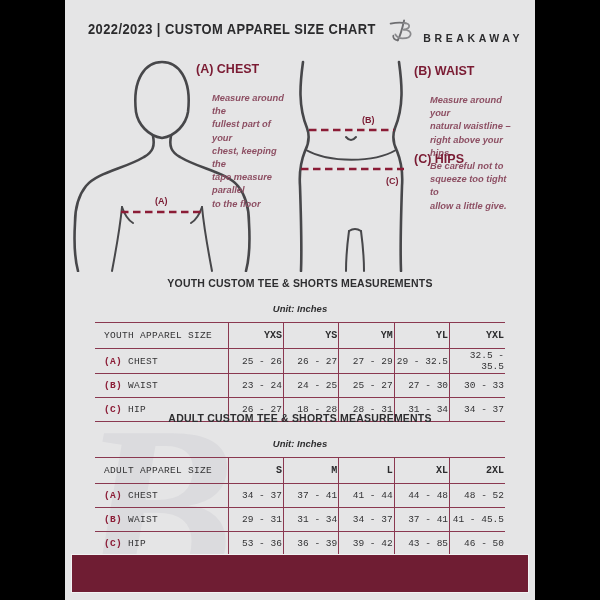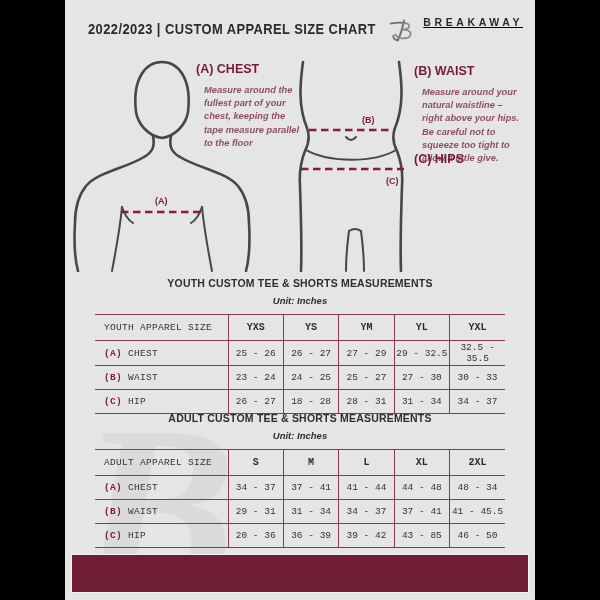--- a/index.html
+++ b/index.html
@@ -11,46 +11,46 @@
   .canvas{position:absolute;left:65px;top:0;width:470px;height:600px;background:#e5e5e6;overflow:hidden;}
 
   .watermark{position:absolute;left:14px;top:392px;font-family:"Liberation Serif",serif;font-style:italic;
     font-weight:bold;font-size:235px;line-height:1;color:#dbdbde;z-index:1;user-select:none;}
 
   .content{position:absolute;inset:0;z-index:2;}
 
   
   .doc-title{position:absolute;left:23px;top:20px;font-size:15px;font-weight:bold;color:#2b2b2d;
     letter-spacing:.5px;transform:scaleX(.86);transform-origin:left center;white-space:nowrap;}
-  .brand{position:absolute;right:12px;top:16px;display:flex;align-items:flex-start;gap:7px;text-decoration:underline;}
+  .brand{position:absolute;right:12px;top:16px;display:flex;align-items:flex-end;gap:7px;}
   .brand-name{font-size:10.5px;font-weight:bold;color:#2b2b2d;letter-spacing:3.6px;}
 
   
   .figures{position:absolute;left:0;top:50px;}
   .outline{fill:none;stroke:#47474a;stroke-width:2.6;stroke-linecap:round;}
   .outline-thin{fill:none;stroke:#47474a;stroke-width:2;stroke-linecap:round;}
   .dash{fill:none;stroke:#8b1c36;stroke-width:2.6;stroke-dasharray:7.5 4.5;}
   .diag-label{font-size:9px;font-weight:bold;fill:#7a1b33;font-family:"Liberation Sans",sans-serif;}
 
   
   .m-block{position:absolute;z-index:2;}
   .m-head{font-size:12.5px;font-weight:bold;color:#7a1b33;margin:0 0 8px 0;}
   .m-desc{font-size:9.3px;line-height:13.2px;font-style:italic;font-weight:600;color:#8d4f63;
-    white-space:pre-line;margin:8px;}
+    white-space:pre-line;margin:16px;}
 
   
   .table-block{position:absolute;left:30px;width:410px;z-index:2;}
   .tbl-title{text-align:center;font-size:10.5px;font-weight:bold;color:#2e2e30;letter-spacing:.2px;}
-  .tbl-unit{text-align:center;font-size:9.5px;font-style:italic;font-weight:600;color:#2e2e30;margin-top:6px;margin-bottom:8px;}
+  .tbl-unit{text-align:center;font-size:9.5px;font-style:italic;font-weight:600;color:#2e2e30;margin-top:14px;margin-bottom:8px;}
   table.size{width:410px;border-collapse:collapse;table-layout:fixed;border-bottom:1.5px solid #8a3850;font-family:Liberation Mono, monospace;}
   table.size tr{border-top:1.5px solid #8a3850;}
   table.size td{height:21px;font-size:9.5px;color:#333335;vertical-align:middle;}
   table.size tr.head td{height:23px;}
   td.lblcell{padding-left:9px;text-align:left;letter-spacing:.3px;}
-  td.valcell{text-align:center;border-left:1.4px solid #8a3850;}
+  td.valcell{text-align:right;border-left:1.4px solid #8a3850;}
   tr.head td.valcell{font-weight:bold;font-size:10px;color:#2b2b2d;}
   .pfx{font-weight:bold;color:#8b1c36;}
 
   
   .footer-bar{position:absolute;left:7px;top:555px;width:456px;height:37px;background:#6f1d33;
     box-shadow:0 0 0 1px #f2f2f3;z-index:3;}
 </style>
 </head>
 <body>
 
@@ -195,33 +195,33 @@
             <td class="valcell">L</td>
             <td class="valcell">XL</td>
             <td class="valcell">2XL</td>
           </tr>
           <tr>
             <td class="lblcell"><span class="pfx">(A)</span> <span>CHEST</span></td>
             <td class="valcell">34 - 37</td>
             <td class="valcell">37 - 41</td>
             <td class="valcell">41 - 44</td>
             <td class="valcell">44 - 48</td>
-            <td class="valcell">48 - 34</td>
+            <td class="valcell">48 - 52</td>
           </tr>
           <tr>
             <td class="lblcell"><span class="pfx">(B)</span> <span>WAIST</span></td>
             <td class="valcell">29 - 31</td>
             <td class="valcell">31 - 34</td>
             <td class="valcell">34 - 37</td>
             <td class="valcell">37 - 41</td>
             <td class="valcell">41 - 45.5</td>
           </tr>
           <tr>
             <td class="lblcell"><span class="pfx">(C)</span> <span>HIP</span></td>
-            <td class="valcell">20 - 36</td>
+            <td class="valcell">53 - 36</td>
             <td class="valcell">36 - 39</td>
             <td class="valcell">39 - 42</td>
             <td class="valcell">43 - 85</td>
             <td class="valcell">46 - 50</td>
           </tr>
         </tbody>
           </table>
       </div>
 
       <div class="footer-bar"></div>

